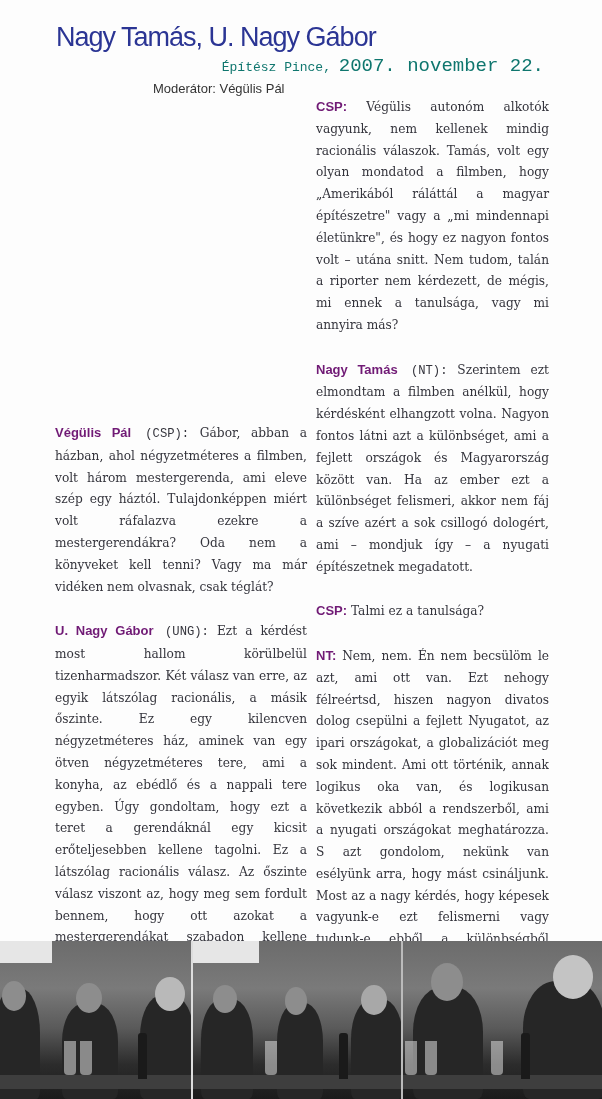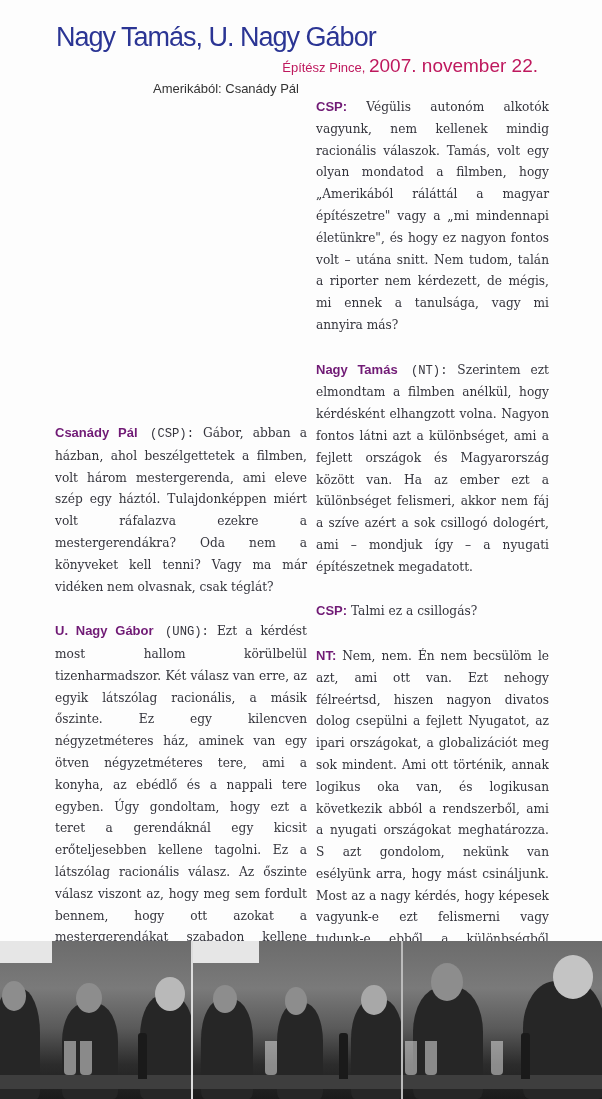--- a/index.html
+++ b/index.html
@@ -6,22 +6,22 @@
     body {
       width: 602px; height: 1099px; position: relative; overflow: hidden;
       background: #fdfdfd; color: #2e2e36;
     }
     .title {
       position: absolute; left: 56px; top: 22px; margin: 0;
       font-family: "Liberation Sans", sans-serif; font-weight: normal;
       font-size: 27px; letter-spacing: -1px; color: #2b3594; text-align: center;
     }
     .venue-line {
-      position: absolute; right: 64px; top: 55px;
-      font-family: Liberation Sans, sans-serif; color: #be185d;
+      position: absolute; right: 58px; top: 55px;
+      font-family: Liberation Mono, monospace; color: #0f766e;
       white-space: nowrap;
     }
     .venue-line .venue { font-size: 13px; }
     .venue-line .date { font-size: 19px; }
     .moderator {
       position: absolute; left: 153px; top: 81px;
       font-family: "Liberation Sans", sans-serif; font-size: 13px; color: #333;
     }
     .col {
       position: absolute; font-family: "DejaVu Serif", serif; font-size: 12.2px;
@@ -65,40 +65,40 @@
   </style>
 </head>
 <body>
 
 <h1 class="title">Nagy Tamás, U. Nagy Gábor</h1>
 
 <div class="venue-line">
   <span class="venue">Építész Pince</span><span class="venue">, </span><span class="date">2007. november 22.</span>
 </div>
 
-<div class="moderator">Amerikából: Csanády Pál</div>
+<div class="moderator">Moderátor: Végülis Pál</div>
 
 <div class="col col-left">
   <p class="para">
-    <span class="speaker">Csanády Pál</span><span class="abbr"> (CSP):</span><span> Gábor, abban a házban, ahol beszélgettetek a filmben, volt három mestergerenda, ami eleve szép egy háztól. Tulajdonképpen miért volt ráfalazva ezekre a mestergerendákra? Oda nem a könyveket kell tenni? Vagy ma már vidéken nem olvasnak, csak téglát?</span>
+    <span class="speaker">Végülis Pál</span><span class="abbr"> (CSP):</span><span> Gábor, abban a házban, ahol négyzetméteres a filmben, volt három mestergerenda, ami eleve szép egy háztól. Tulajdonképpen miért volt ráfalazva ezekre a mestergerendákra? Oda nem a könyveket kell tenni? Vagy ma már vidéken nem olvasnak, csak téglát?</span>
   </p>
   <p class="para">
     <span class="speaker">U. Nagy Gábor</span><span class="abbr"> (UNG):</span><span> Ezt a kérdést most hallom körülbelül tizenharmadszor. Két válasz van erre, az egyik látszólag racionális, a másik őszinte. Ez egy kilencven négyzetméteres ház, aminek van egy ötven négyzetméteres tere, ami a konyha, az ebédlő és a nappali tere egyben. Úgy gondoltam, hogy ezt a teret a gerendáknál egy kicsit erőteljesebben kellene tagolni. Ez a látszólag racionális válasz. Az őszinte válasz viszont az, hogy meg sem fordult bennem, hogy ott azokat a mestergerendákat szabadon kellene hagyni. Az első pillanattól természetes volt számomra, hogy rá fogok falazni. Hogy miért, azt igazából nem tudom.</span>
   </p>
 </div>
 
 <div class="col col-right">
   <p class="para">
     <span class="speaker">CSP:</span><span> Végülis autonóm alkotók vagyunk, nem kellenek mindig racionális válaszok. Tamás, volt egy olyan mondatod a filmben, hogy „Amerikából ráláttál a magyar építészetre" vagy a „mi mindennapi életünkre", és hogy ez nagyon fontos volt – utána snitt. Nem tudom, talán a riporter nem kérdezett, de mégis, mi ennek a tanulsága, vagy mi annyira más?</span>
   </p>
   <p class="para">
     <span class="speaker">Nagy Tamás</span><span class="abbr"> (NT):</span><span> Szerintem ezt elmondtam a filmben anélkül, hogy kérdésként elhangzott volna. Nagyon fontos látni azt a különbséget, ami a fejlett országok és Magyarország között van. Ha az ember ezt a különbséget felismeri, akkor nem fáj a szíve azért a sok csillogó dologért, ami – mondjuk így – a nyugati építészetnek megadatott.</span>
   </p>
   <p class="para">
-    <span class="speaker">CSP:</span><span> Talmi ez a csillogás?</span>
+    <span class="speaker">CSP:</span><span> Talmi ez a tanulsága?</span>
   </p>
   <p class="para">
     <span class="speaker">NT:</span><span> Nem, nem. Én nem becsülöm le azt, ami ott van. Ezt nehogy félreértsd, hiszen nagyon divatos dolog csepülni a fejlett Nyugatot, az ipari országokat, a globalizációt meg sok mindent. Ami ott történik, annak logikus oka van, és logikusan következik abból a rendszerből, ami a nyugati országokat meghatározza. S azt gondolom, nekünk van esélyünk arra, hogy mást csináljunk. Most az a nagy kérdés, hogy képesek vagyunk-e ezt felismerni vagy tudunk-e ebből a különbségből erényt kovácsolni. Szerintem igen. Az eredmények biztos nem lesznek olyan látványosak, mint amiket a magazinokban lehet látni, de számunkra nagyon fontosak lehetnek.</span>
   </p>
 </div>
 
 <div class="photo-strip">
   <div class="photo" style="width:192px;">
     <div class="screen" style="left:0;width:52px;"></div>
     <div class="person" style="left:-6px;width:46px;height:110px;"></div>

